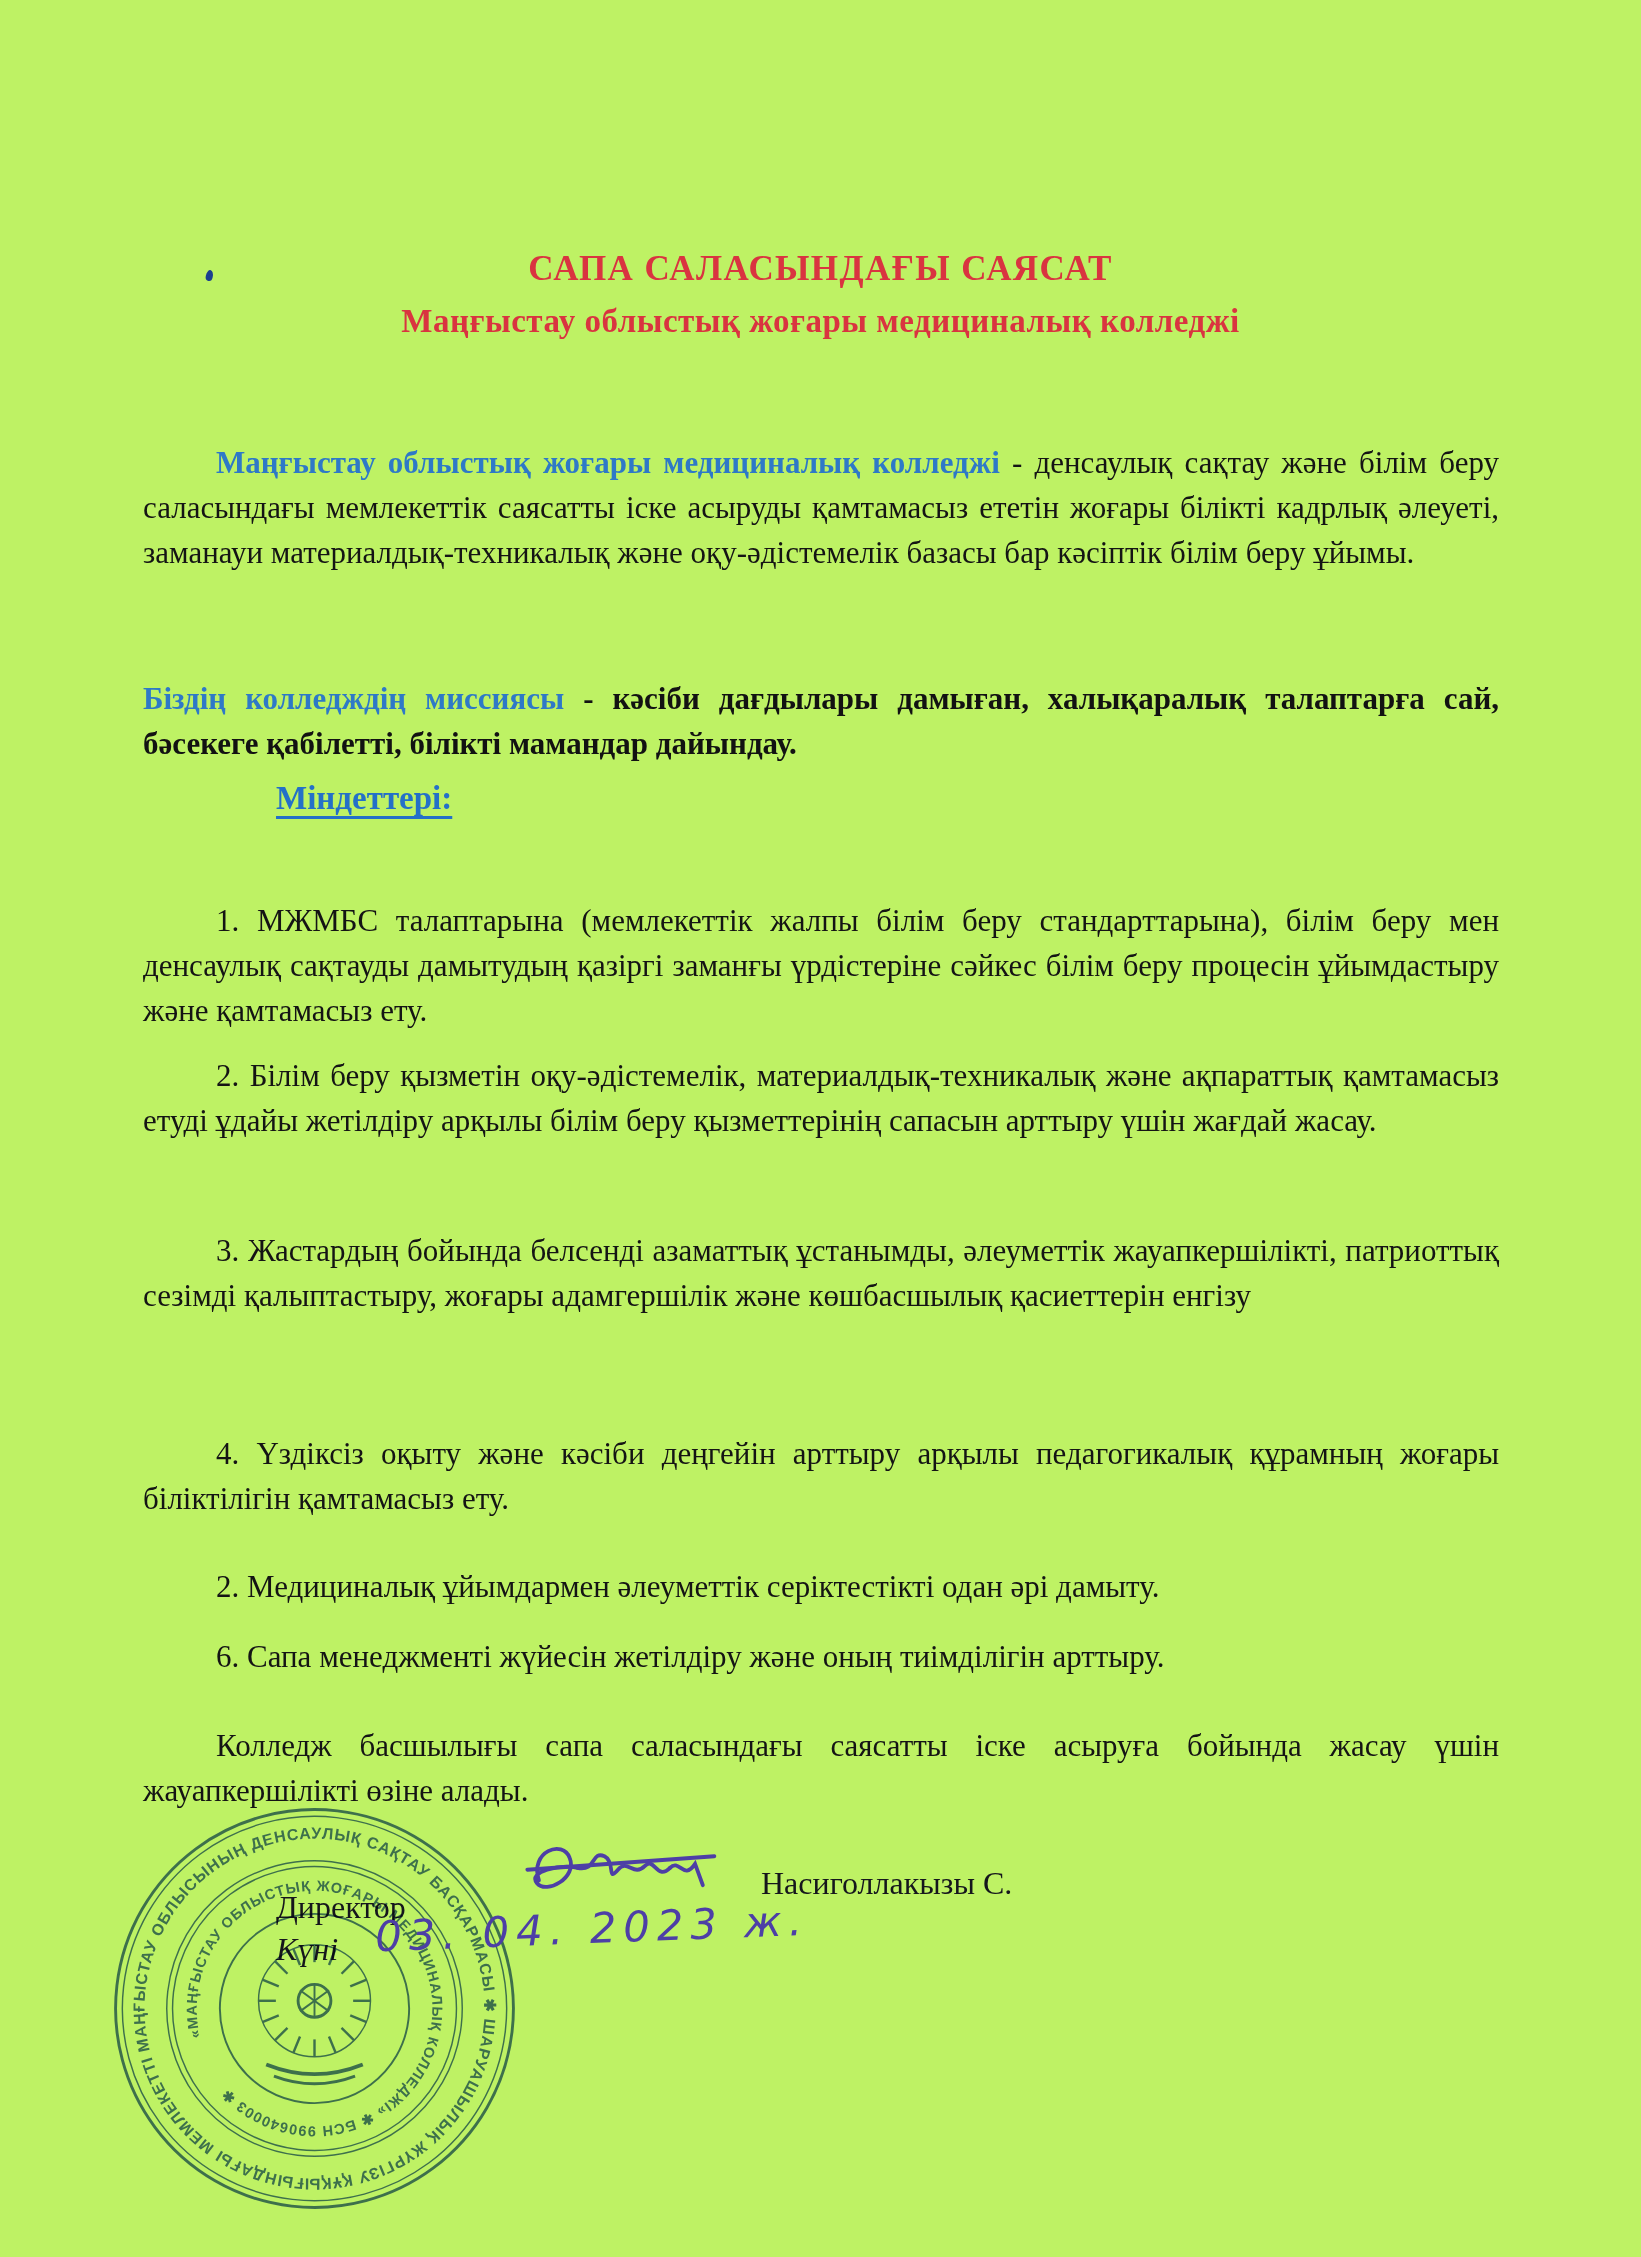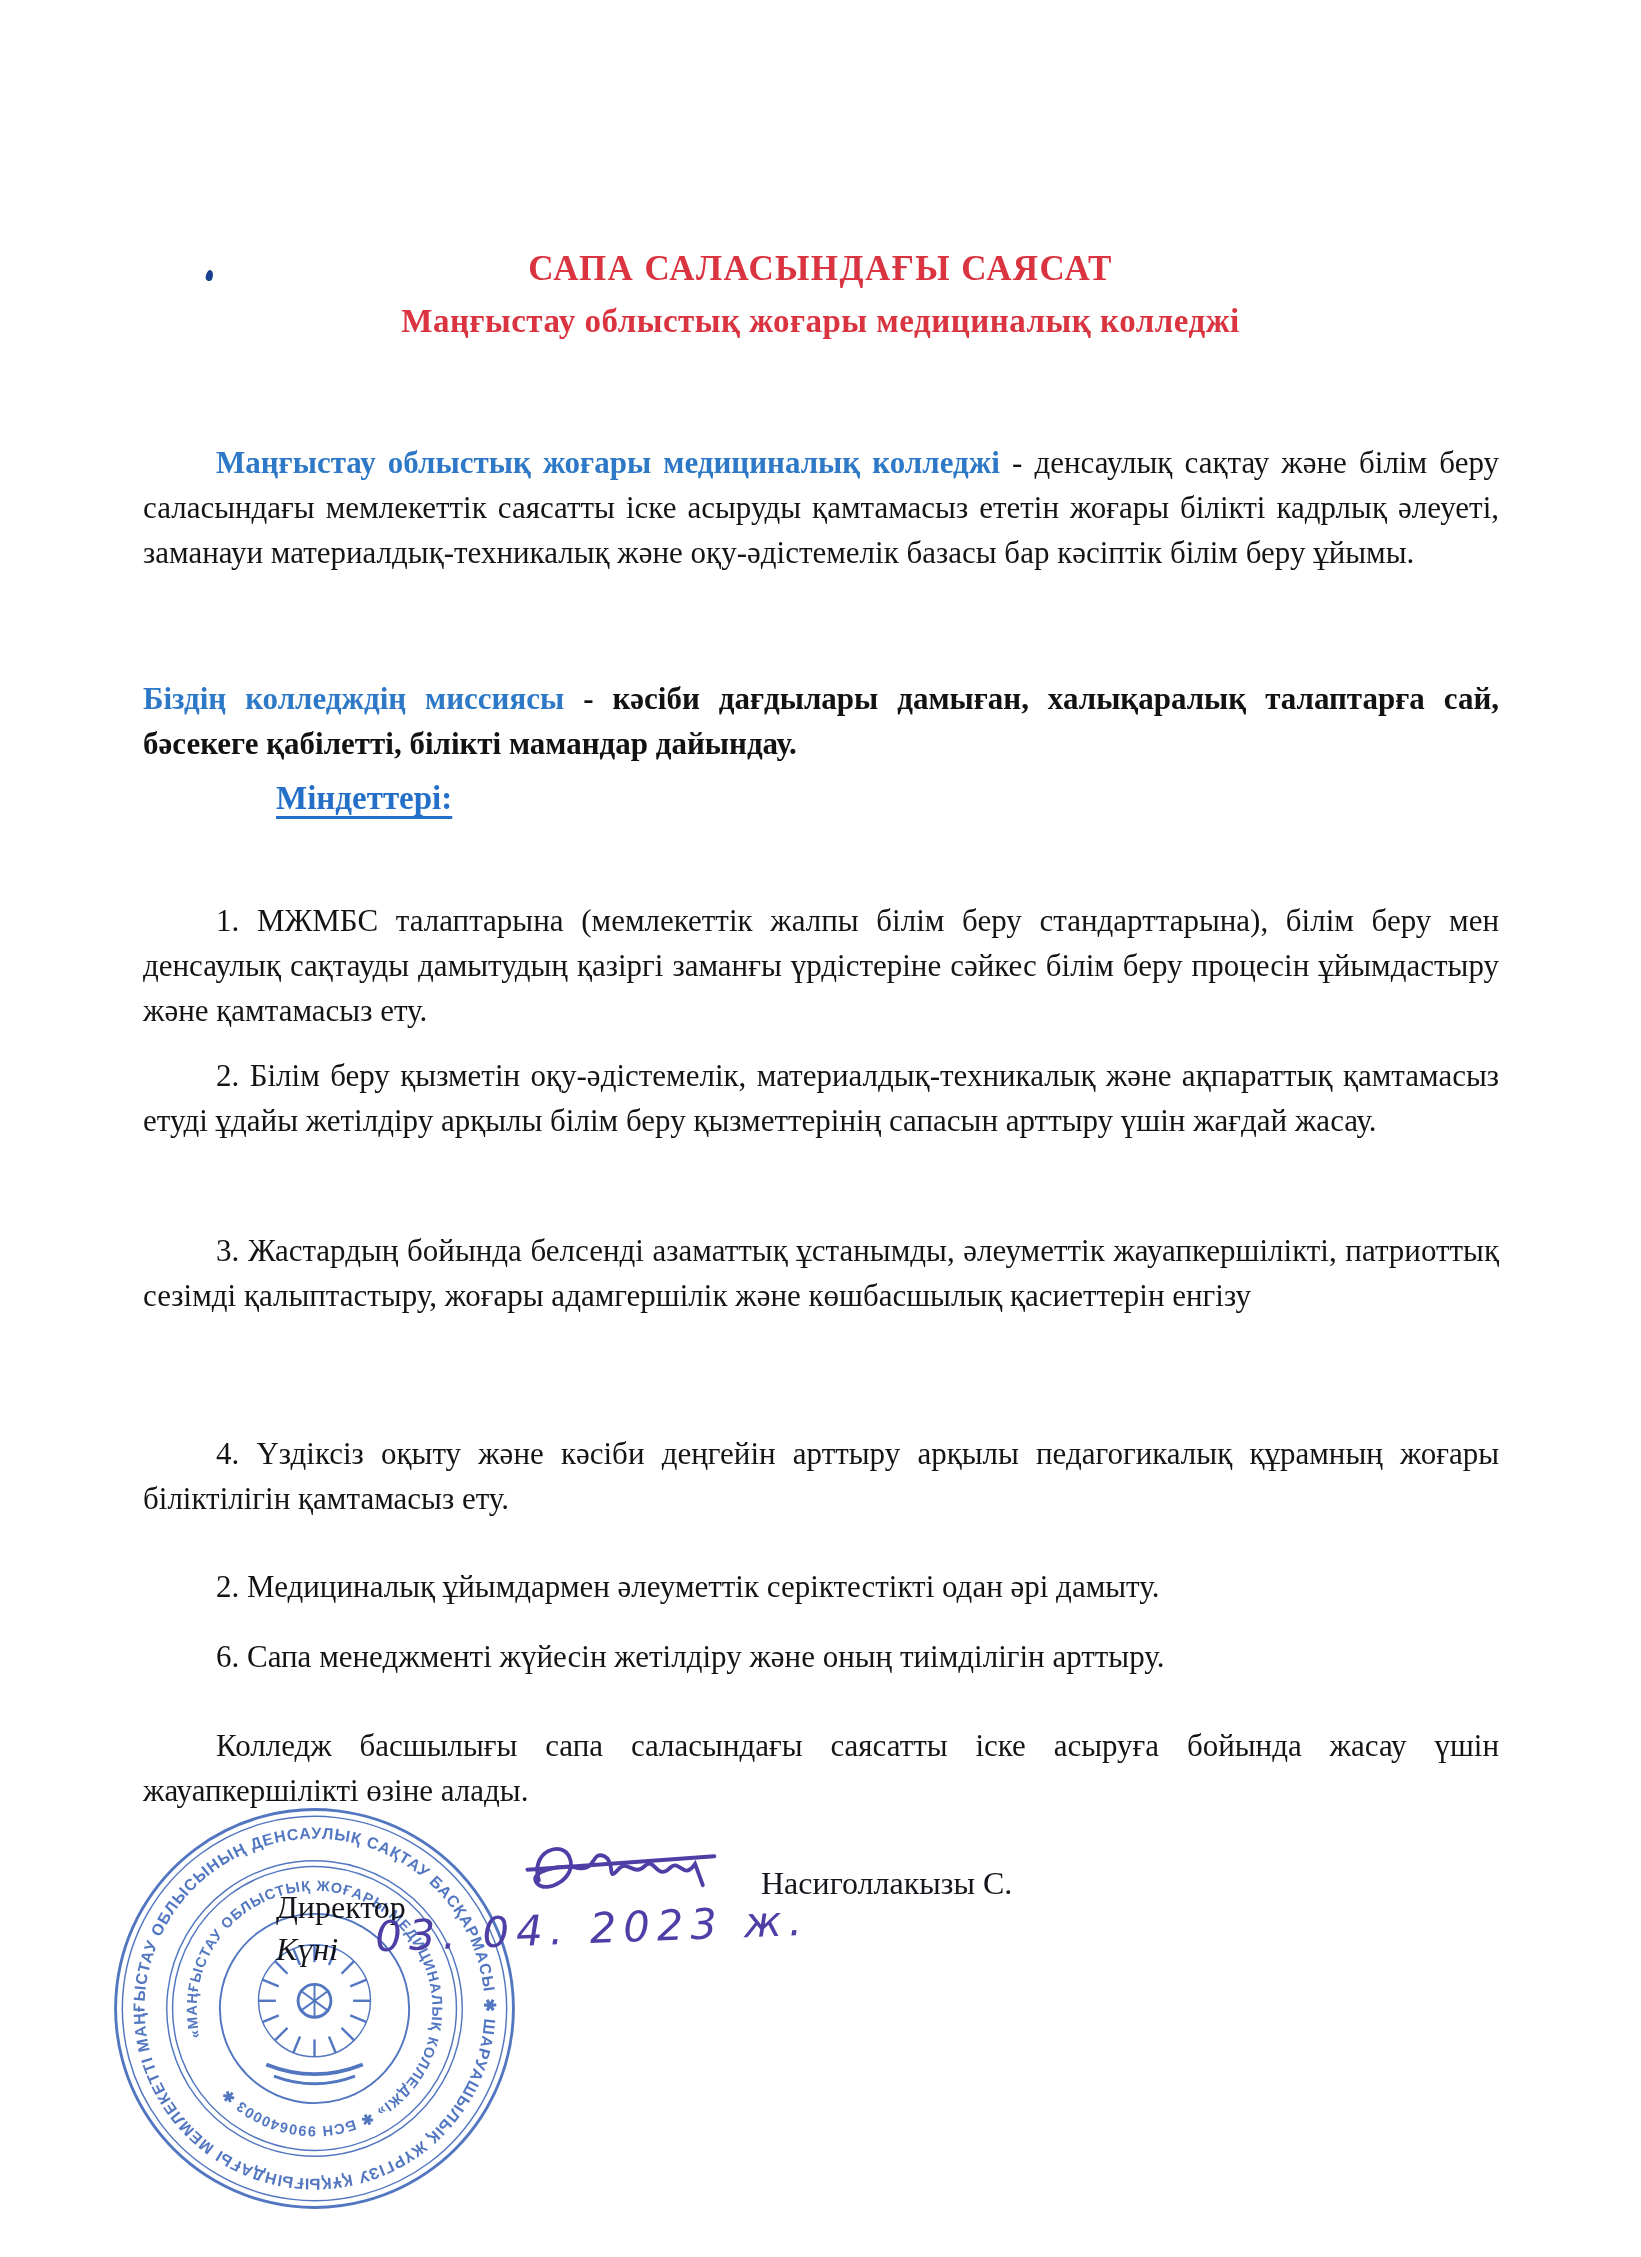--- a/index.html
+++ b/index.html
@@ -1,20 +1,20 @@
 <!DOCTYPE html>
 <html><head>
 <meta charset="utf-8">
 <style>
   html,body{margin:0;padding:0;background:#e8e8e8;}
   .page{
     position:relative;
     width:1641px;height:2257px;
     margin:0 auto;
-    background:#ffffff;
+    background:#bef264;
     font-family:"Liberation Serif", serif;
     color:#141414;
     overflow:hidden;
   }
   .title-block{
     position:absolute;left:0;top:249px;width:100%;
     text-align:center;
   }
   .title-line1{
     font-size:35px;font-weight:bold;letter-spacing:1.4px;

